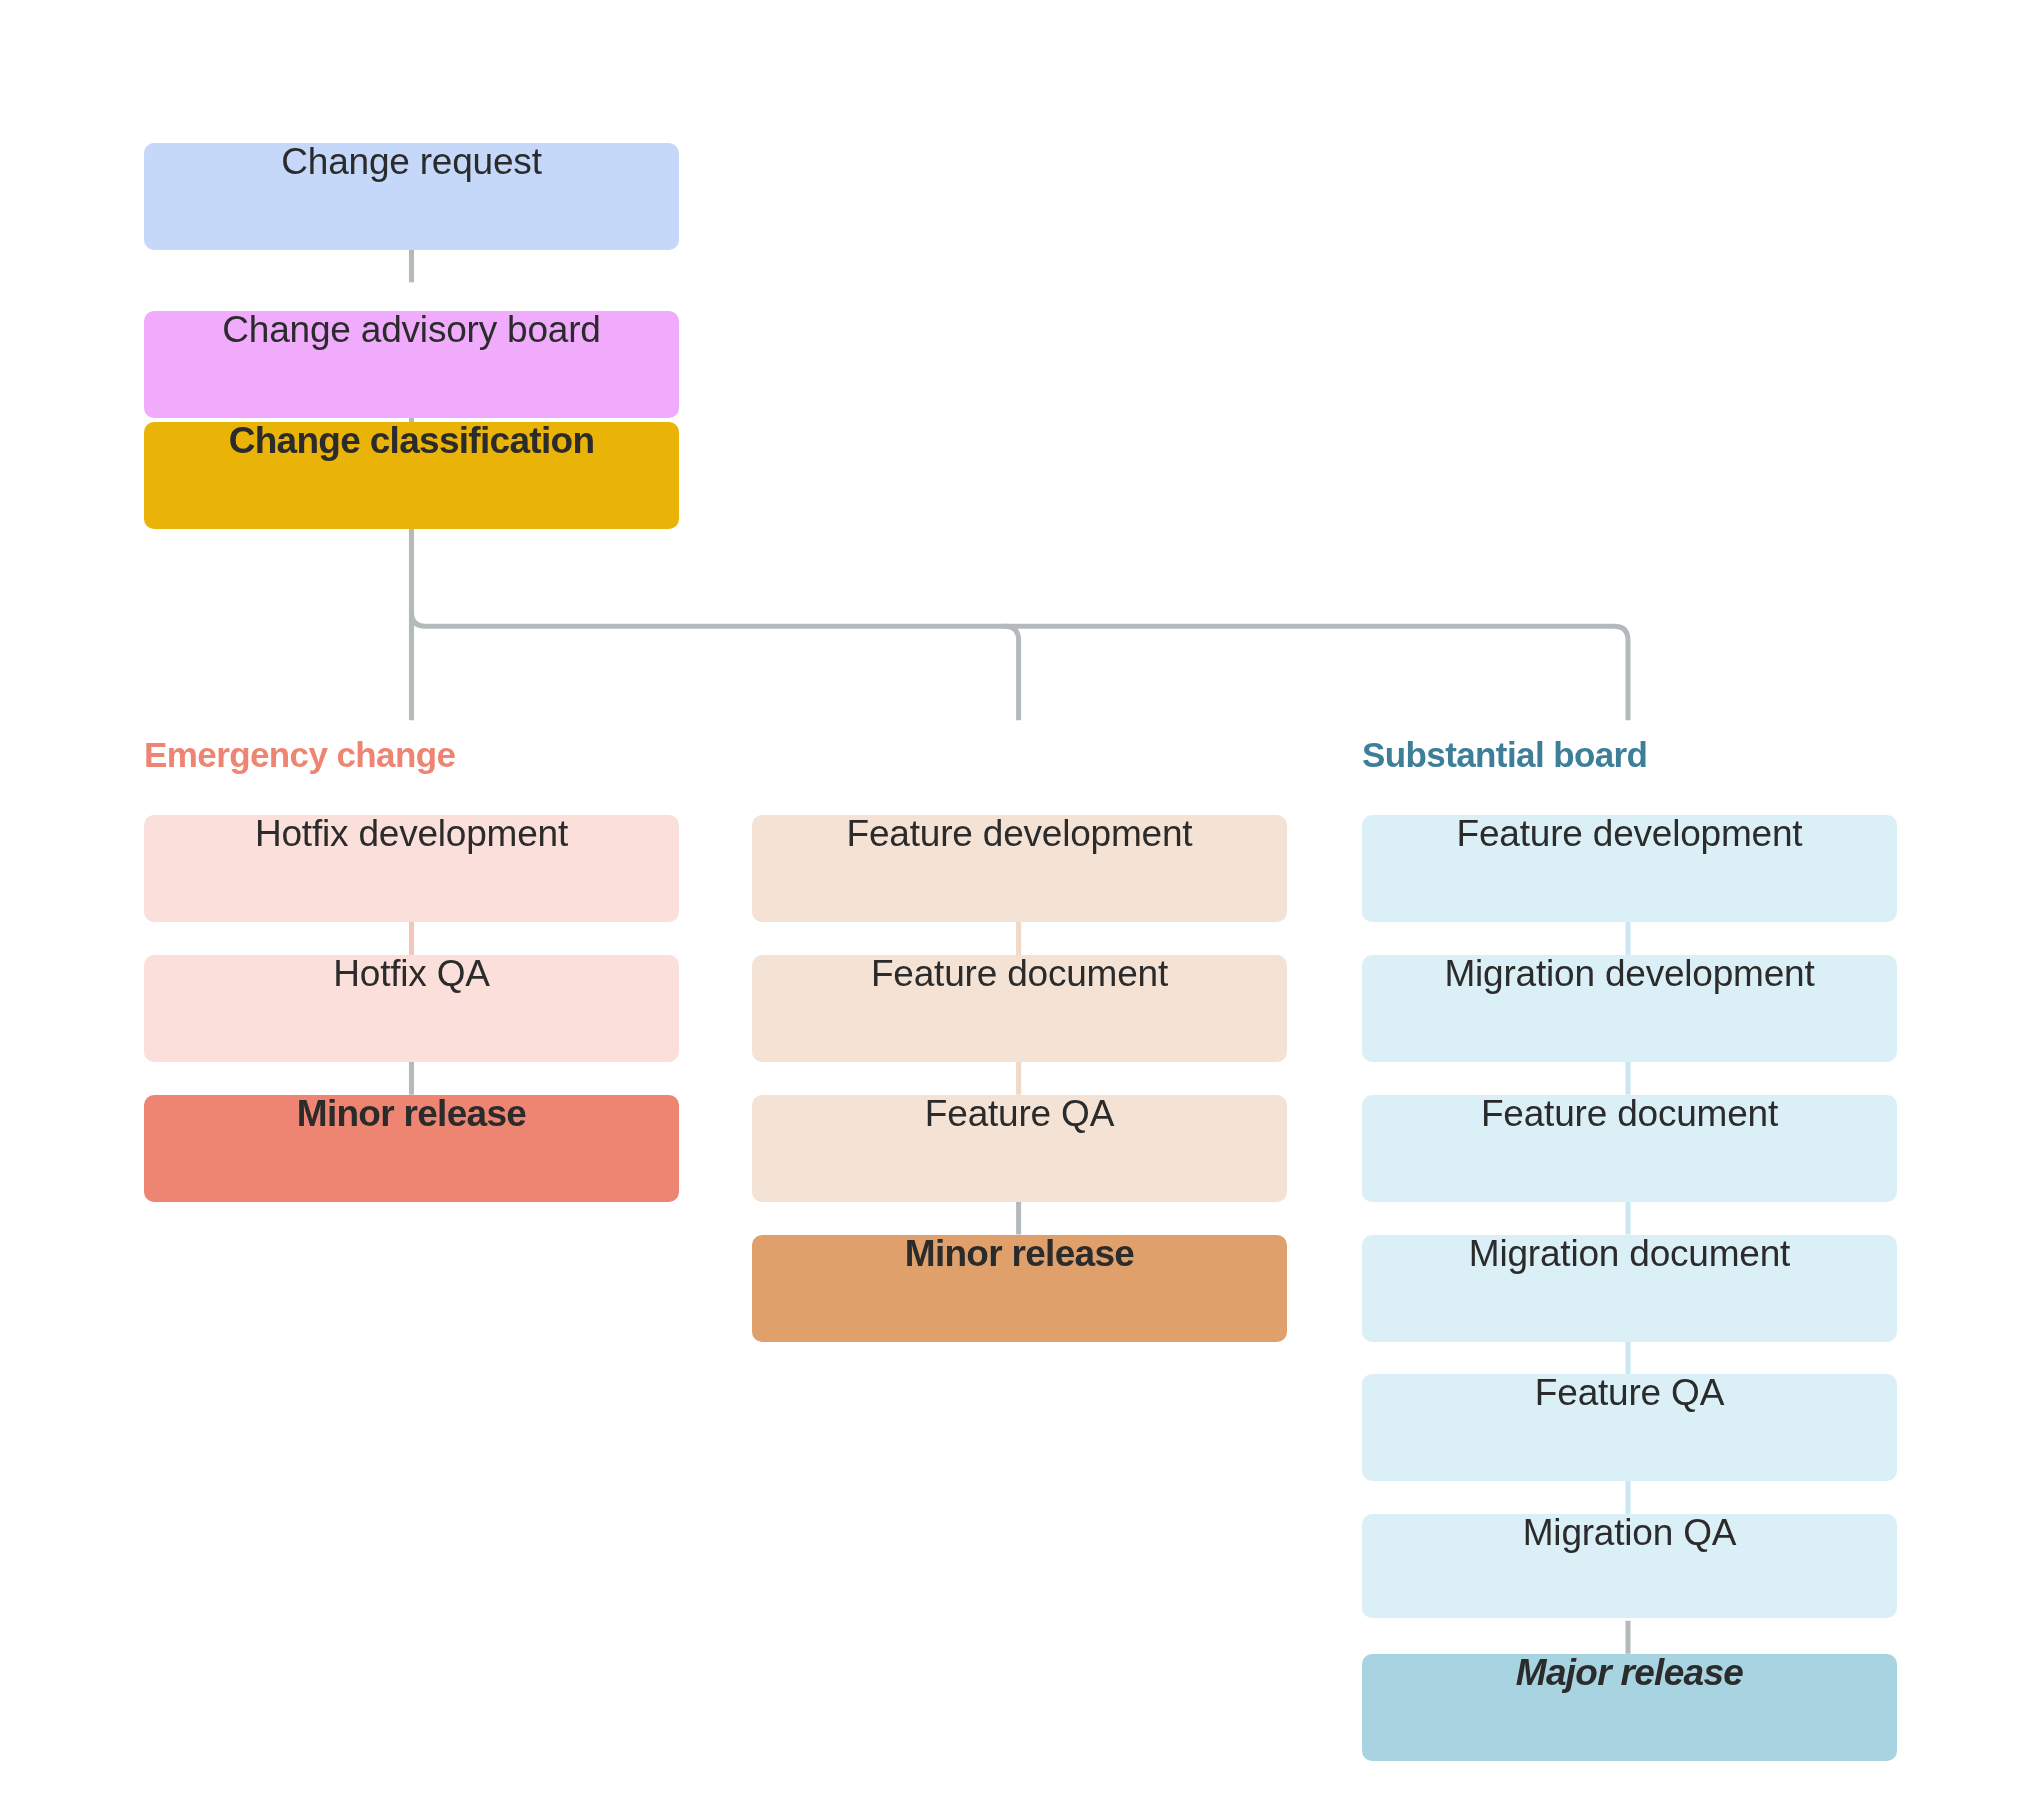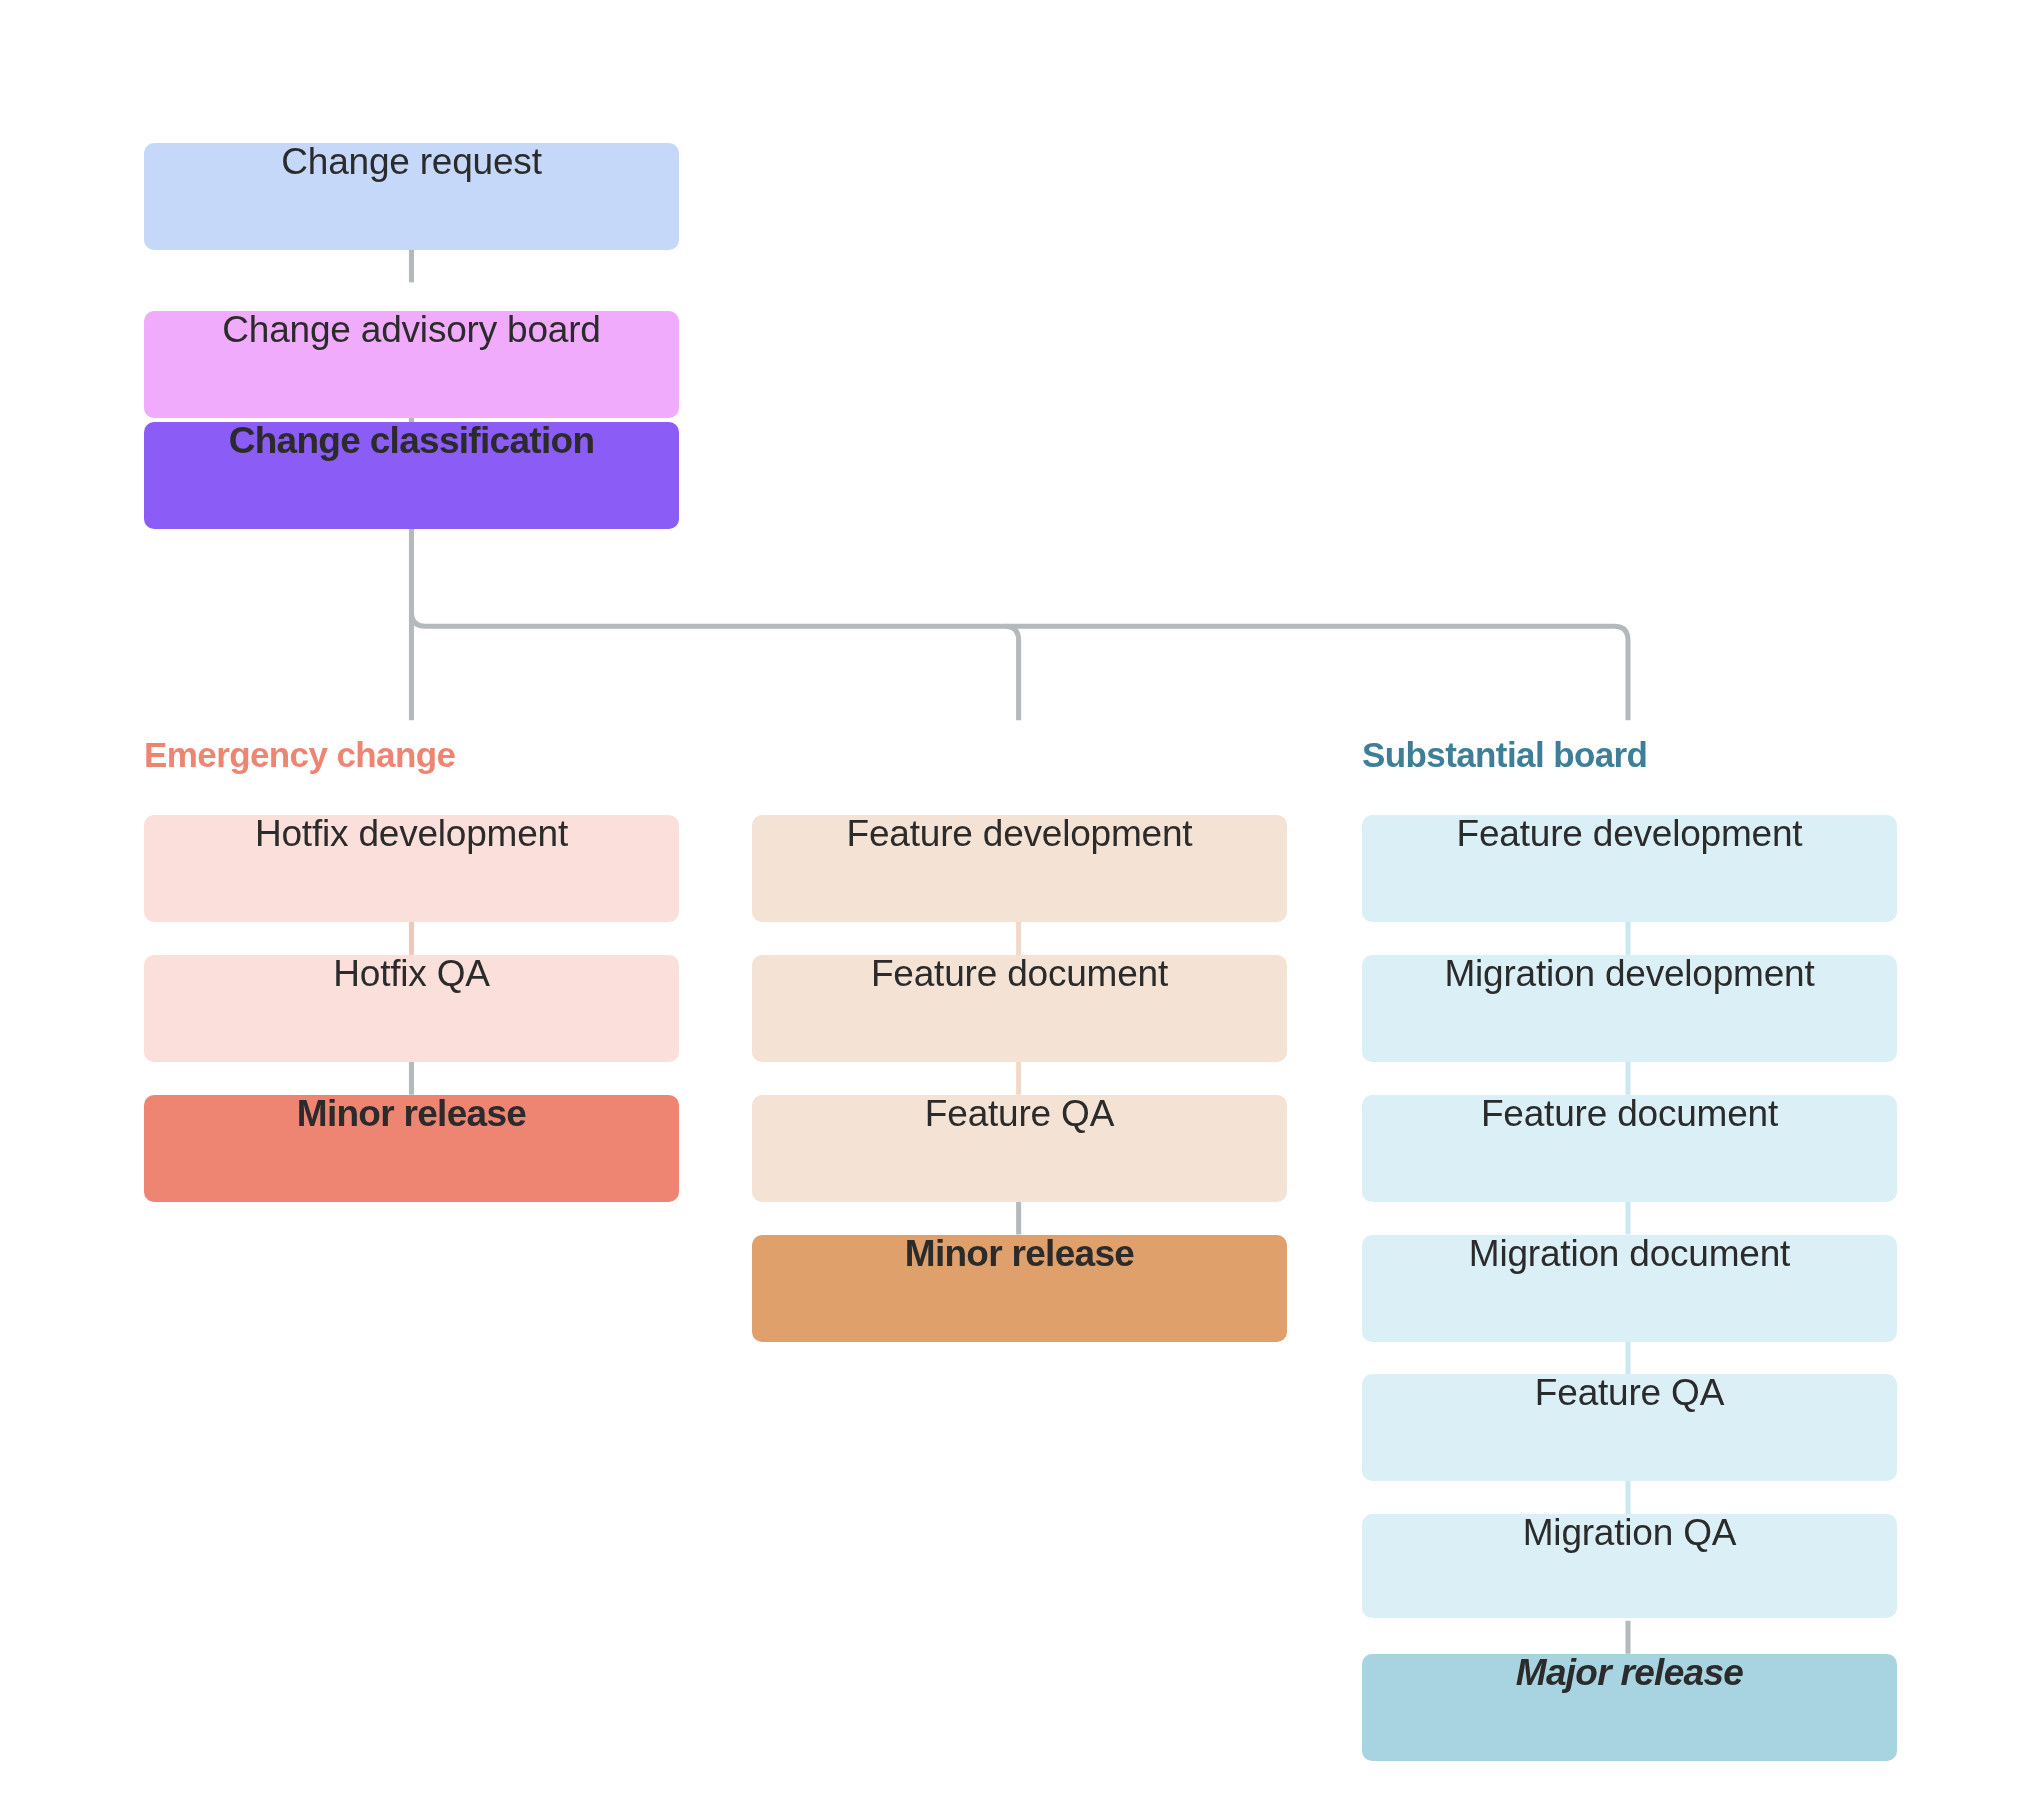--- a/index.html
+++ b/index.html
@@ -83,21 +83,21 @@
   </svg>
 
   <div class="node" style="left:144px;top:143px;width:535px;height:107px;background:#c6d8f9;">
     <span class="label">Change request</span>
   </div>
 
   <div class="node" style="left:144px;top:282px;width:535px;height:107px;background:#f0abfc;margin-top:29px;">
     <span class="label">Change advisory board</span>
   </div>
 
-  <div class="node strong" style="left:144px;top:422px;width:535px;height:107px;background:#8b5cf6;">
+  <div class="node strong" style="left:144px;top:422px;width:535px;height:107px;background:#eab308;">
     <span class="label">Change classification</span>
   </div>
 
   <div class="branch-title" style="left:144px;top:732px;width:535px;height:45px;color:#ee8573;">
     <span>Emergency change</span>
   </div>
 
 
   <div class="branch-title" style="left:1362px;top:732px;width:535px;height:45px;color:#3d7f98;">
     <span>Substantial board</span>

